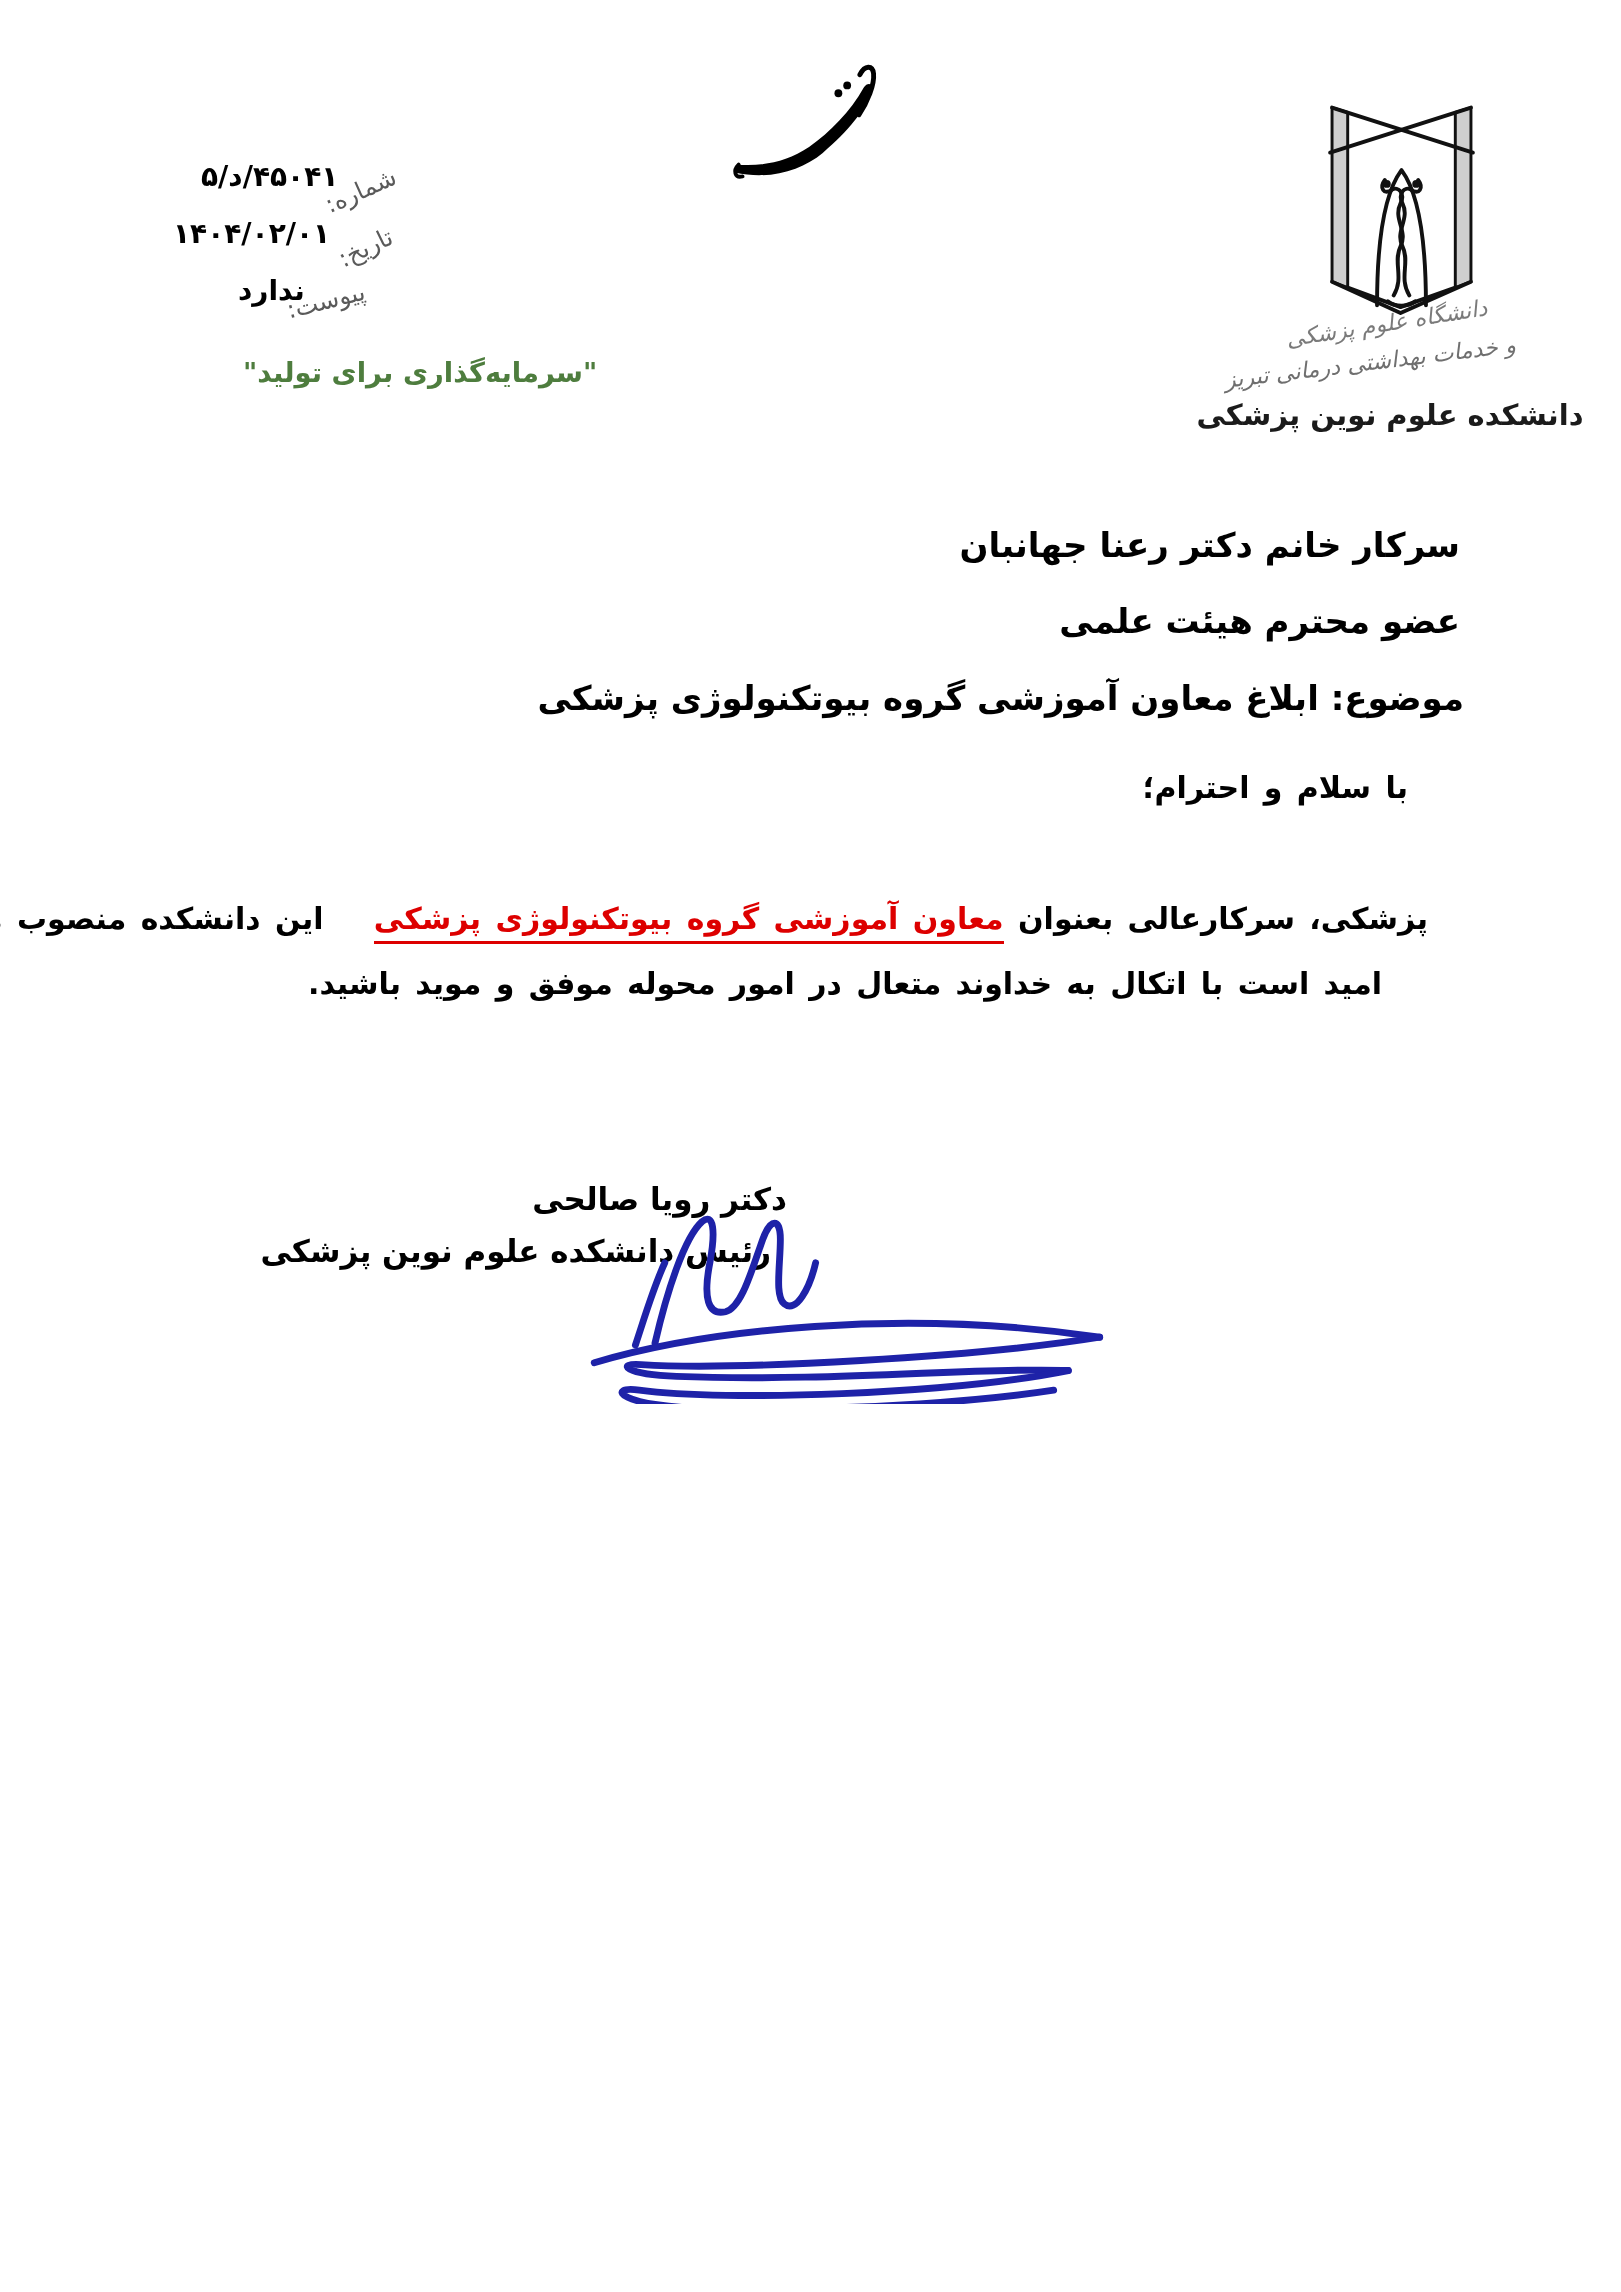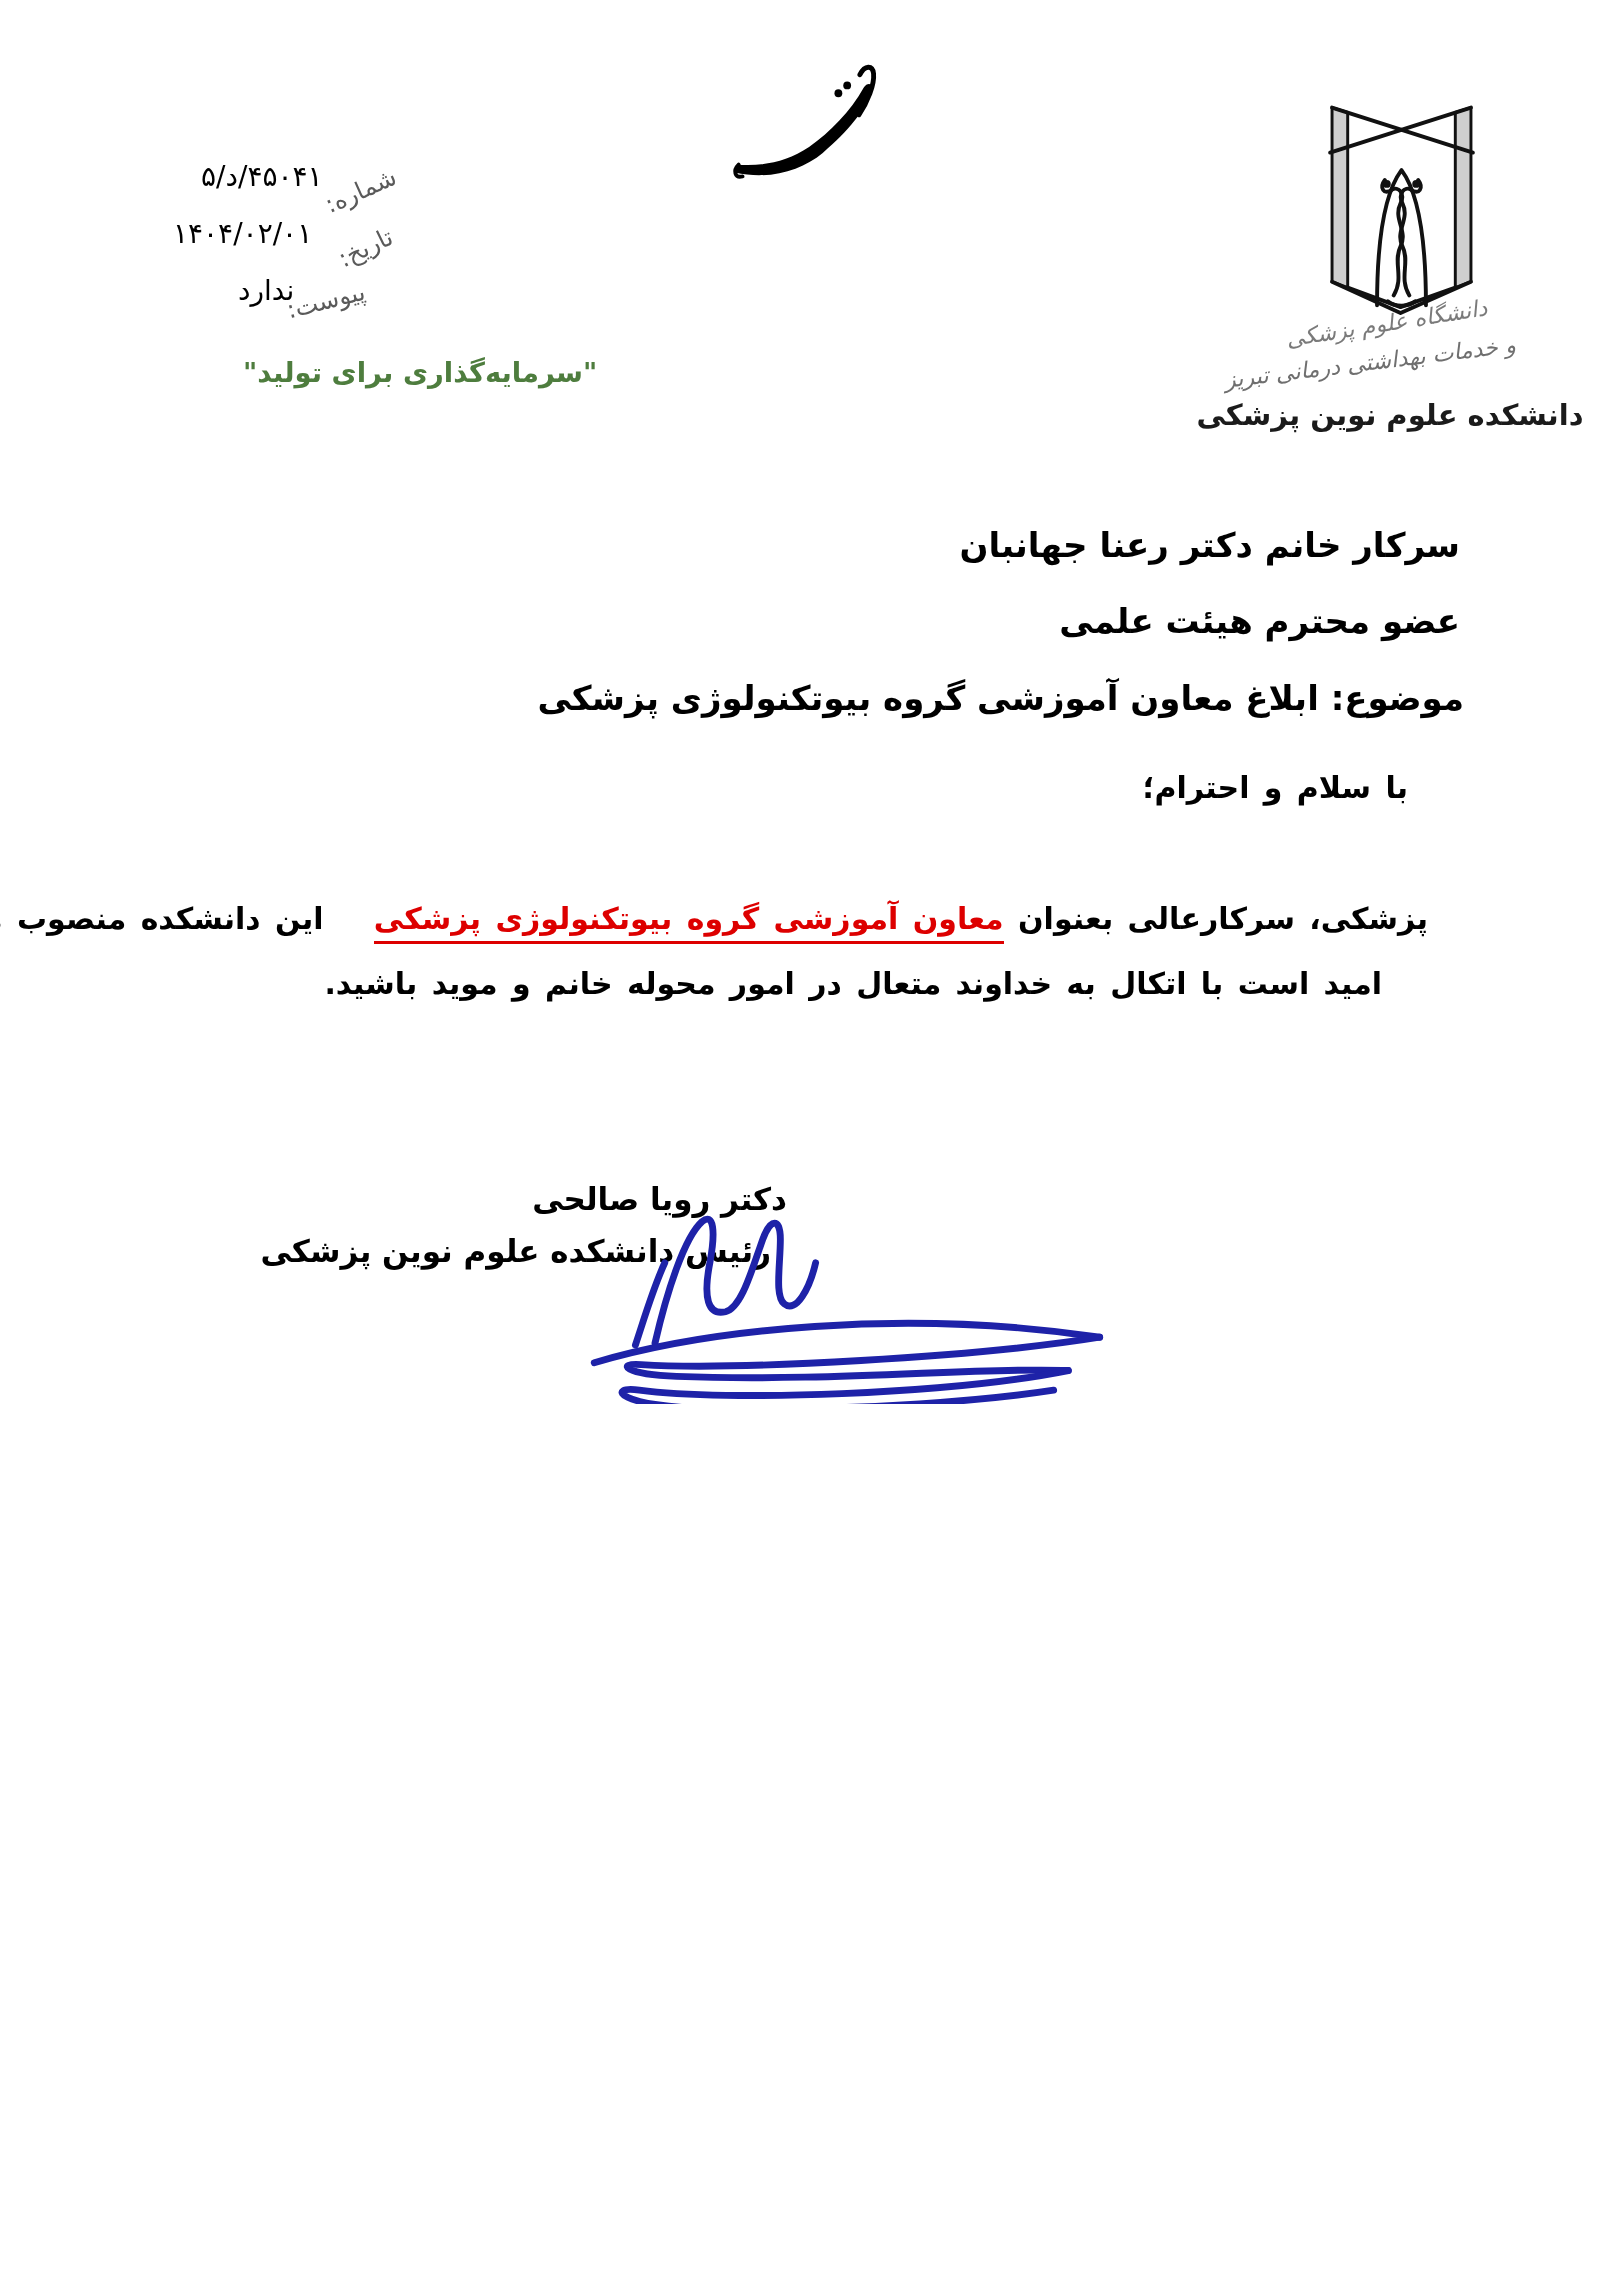--- a/index.html
+++ b/index.html
@@ -8,21 +8,21 @@
     width:1621px; height:2293px;
     background:#ffffff;
     font-family:"DejaVu Sans", sans-serif;
     direction:rtl;
     overflow:hidden;
     color:#000;
   }
   .abs { position:absolute; white-space:nowrap; }
 
   
-  .field-value { font-weight:normal; font-size:28px; color:#000; }
+  .field-value { font-weight:bold; font-size:28px; color:#000; }
   .field-label { font-size:24.5px; color:#5a5a5a; transform-origin:center; }
   .num { direction:ltr; unicode-bidi:bidi-override; }
 
   .slogan { font-weight:bold; font-size:27.4px; color:#4e7d3e; }
 
   
   .uni-script { color:#7a7a7a; font-size:22.5px; font-style:italic; text-align:center; }
   .faculty { font-weight:bold; font-size:29px; color:#1b1b1b; text-align:center; width:392px; }
 
   
@@ -86,21 +86,21 @@
 
   <div class="abs head" style="right:161px; top:525px;">سرکار خانم دکتر رعنا جهانبان</div>
   <div class="abs head" style="right:161px; top:601px;">عضو محترم هیئت علمی</div>
   <div class="abs head" style="right:157px; top:678px;text-align:right;">موضوع: ابلاغ معاون آموزشی گروه بیوتکنولوژی پزشکی</div>
 
   <div class="abs body-line" style="right:213px; top:770px;">با سلام و احترام؛</div>
 
 
   <div class="abs body-line" style="right:193px; top:901px;"><span>پزشکی، سرکارعالی بعنوان </span><span class="hl">معاون آموزشی گروه بیوتکنولوژی پزشکی</span><span> این دانشکده منصوب می شوید.</span></div>
 
-  <div class="abs body-line" style="right:239px; top:966px;">امید است با اتکال به خداوند متعال در امور محوله خانم و موید باشید.</div>
+  <div class="abs body-line" style="right:239px; top:966px;">امید است با اتکال به خداوند متعال در امور محوله موفق و موید باشید.</div>
 
   <div class="abs sig-text" style="right:834px; top:1181px;">دکتر رویا صالحی</div>
   <div class="abs sig-text" style="right:850px; top:1233px;">رئیس دانشکده علوم نوین پزشکی</div>
 
   <svg class="abs sig-svg" style="left:559px; top:1198px;" width="573" height="206" viewBox="0 0 585 210" role="img" aria-label="دکتر رویا صالحی">
     <g stroke="#1e22a8" stroke-width="7" fill="none" stroke-linecap="round" stroke-linejoin="round">
       <path d="M78,150 C88,120 96,92 108,66"></path>
       <path d="M98,148 C110,96 128,40 146,24 C158,14 160,34 154,66 C147,102 152,120 170,116 C186,112 196,76 208,42 C216,20 226,20 226,42 C226,68 220,100 230,108 C242,118 256,92 262,66"></path>
       <path d="M36,168 C150,134 350,112 552,142"></path>
       <path d="M552,142 C430,162 180,176 84,170 C58,168 66,180 120,182 C280,188 430,172 520,176"></path>

